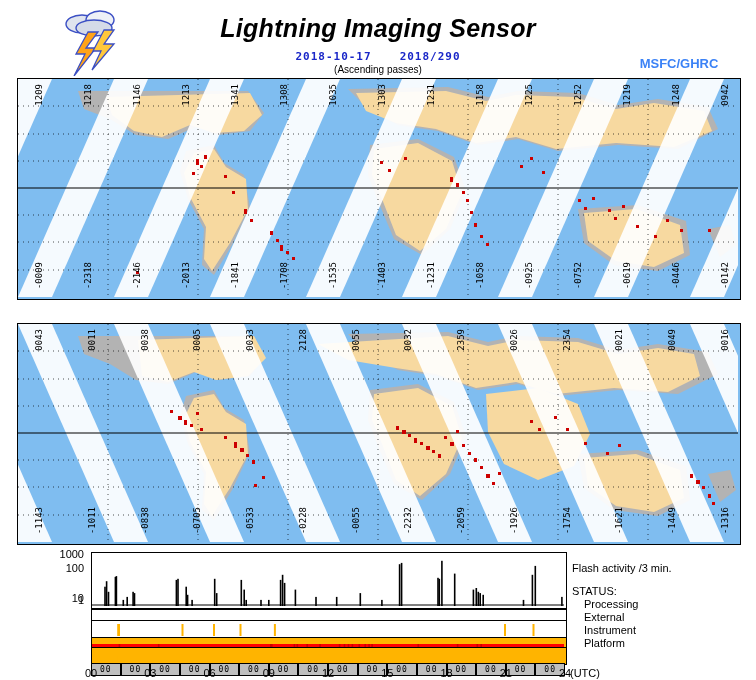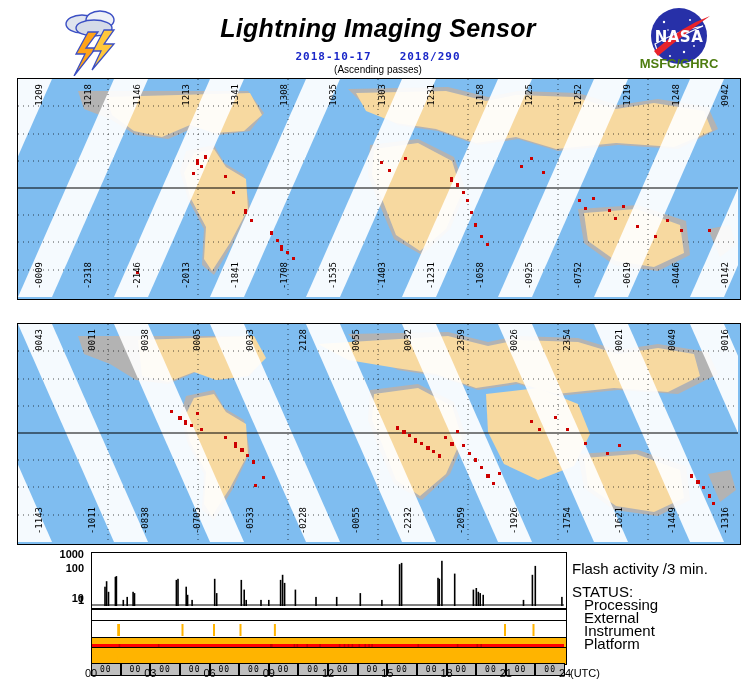--- a/index.html
+++ b/index.html
@@ -29,21 +29,21 @@
     position:absolute;left:0;right:0;top:64px;text-align:center;
     font-size:10px;color:#000;font-family:"Liberation Sans",sans-serif;
   }
   .passlabel2{
     position:absolute;left:0;right:0;text-align:center;
     font-size:10px;color:#000;font-family:"Liberation Sans",sans-serif;
   }
   .nasa-logo{position:absolute;right:22px;top:6px;width:110px;height:68px;}
   .msfc{
     position:absolute;right:12px;top:56px;width:130px;text-align:center;
-    font-size:13px;font-weight:bold;color:#4d7c0f;
+    font-size:13px;font-weight:bold;color:#3b82f6;
     font-family:"Liberation Sans",sans-serif;
   }
 
   
   .mapbox{position:absolute;border:1px solid #000;overflow:hidden;background:#7fbdf0;}
   .mapsvg{display:block;}
   .ticklabel{
     position:absolute;
     font-family:"DejaVu Sans Mono", monospace;
     font-size:9px;color:#000;
@@ -51,24 +51,24 @@
     transform:rotate(180deg);
     letter-spacing:0px;line-height:1;
     white-space:nowrap;
   }
 
   
   .plotwrap{position:absolute;left:0;top:548px;width:756px;height:132px;}
   .plotframe{position:absolute;left:91px;top:4px;width:474px;height:55px;
              border:1px solid #000;background:#fff;}
   .ylab{position:absolute;text-align:right;width:34px;
-        font-family:"Liberation Sans",sans-serif;font-size:11px;color:#000;font-weight:bold;}
+        font-family:"Liberation Sans",sans-serif;font-size:11px;color:#000;}
   .statbox{position:absolute;left:91px;width:474px;border:1px solid #000;background:#fff;}
   .rightlabels{position:absolute;left:572px;top:14px;
-    font-family:"Liberation Sans",sans-serif;font-size:15px;color:#000;line-height:13px;}
+    font-family:"Liberation Sans",sans-serif;font-size:11px;color:#000;line-height:13px;}
   .rightlabels .ind{padding-left:12px;}
   .xaxis{position:absolute;left:91px;top:119px;width:474px;height:14px;}
   .xtick{position:absolute;font-family:"Liberation Sans",sans-serif;
          font-size:11px;color:#000;transform:translateX(-50%);}
   .hourcell{position:absolute;top:0;height:13px;border:1px solid #000;
     background:#bfbfbf;font-family:"DejaVu Sans Mono",monospace;font-size:8px;
     color:#000;display:flex;align-items:center;justify-content:center;
     letter-spacing:1px;box-sizing:border-box;}
 </style>
 </head>
@@ -91,38 +91,20 @@
     </div>
 
     <div class="title">Lightning Imaging Sensor</div>
 
     <div class="datesrow">
       <span>2018-10-17</span><span>2018/290</span>
     </div>
 
     <div class="passlabel">(Ascending passes)</div>
 
-    <div class="nasa-logo">
-      <svg width="110" height="68" viewBox="0 0 110 68">
-        <circle cx="55" cy="30" r="28" fill="#2730a8"></circle>
-        <g fill="#ffffff">
-          <circle cx="40" cy="16" r="1.2"></circle>
-            <circle cx="66" cy="14" r="1"></circle>
-          <circle cx="72" cy="26" r="1.1"></circle>
-            <circle cx="38" cy="42" r="1"></circle>
-          <circle cx="60" cy="46" r="1.2"></circle>
-            <circle cx="46" cy="50" r="1"></circle>
-          <circle cx="70" cy="40" r="0.9"></circle>
-            <circle cx="44" cy="24" r="0.8"></circle>
-        </g>
-        <path d="M31 38 Q55 24 79 20 Q56 30 33 44 Z" fill="none" stroke="#ffffff" stroke-width="1.2"></path>
-        <path d="M30 45 Q58 20 86 10 Q60 28 34 50 Z" fill="#e8232a"></path>
-        <text x="55" y="36" font-family="DejaVu Sans, sans-serif" font-size="15" font-weight="bold" fill="#ffffff" text-anchor="middle" letter-spacing="0.5">NASA</text>
-      </svg>
-    </div>
     <div class="msfc">MSFC/GHRC</div>
   </div>
 
   <div class="mapbox" style="left:17px;top:78px;width:722px;height:220px;">
     <svg class="mapsvg" width="720" height="218" viewBox="0 0 720 218">
       <defs>
         <pattern id="swathA" width="96" height="218" patternUnits="userSpaceOnUse">
           <polygon points="0,0 34,0 -62,218 -96,218" fill="#ffffff"></polygon>
           <polygon points="0,0 34,0 -62,218 -96,218" fill="#ffffff" transform="translate(96,0)"></polygon>
         </pattern>

